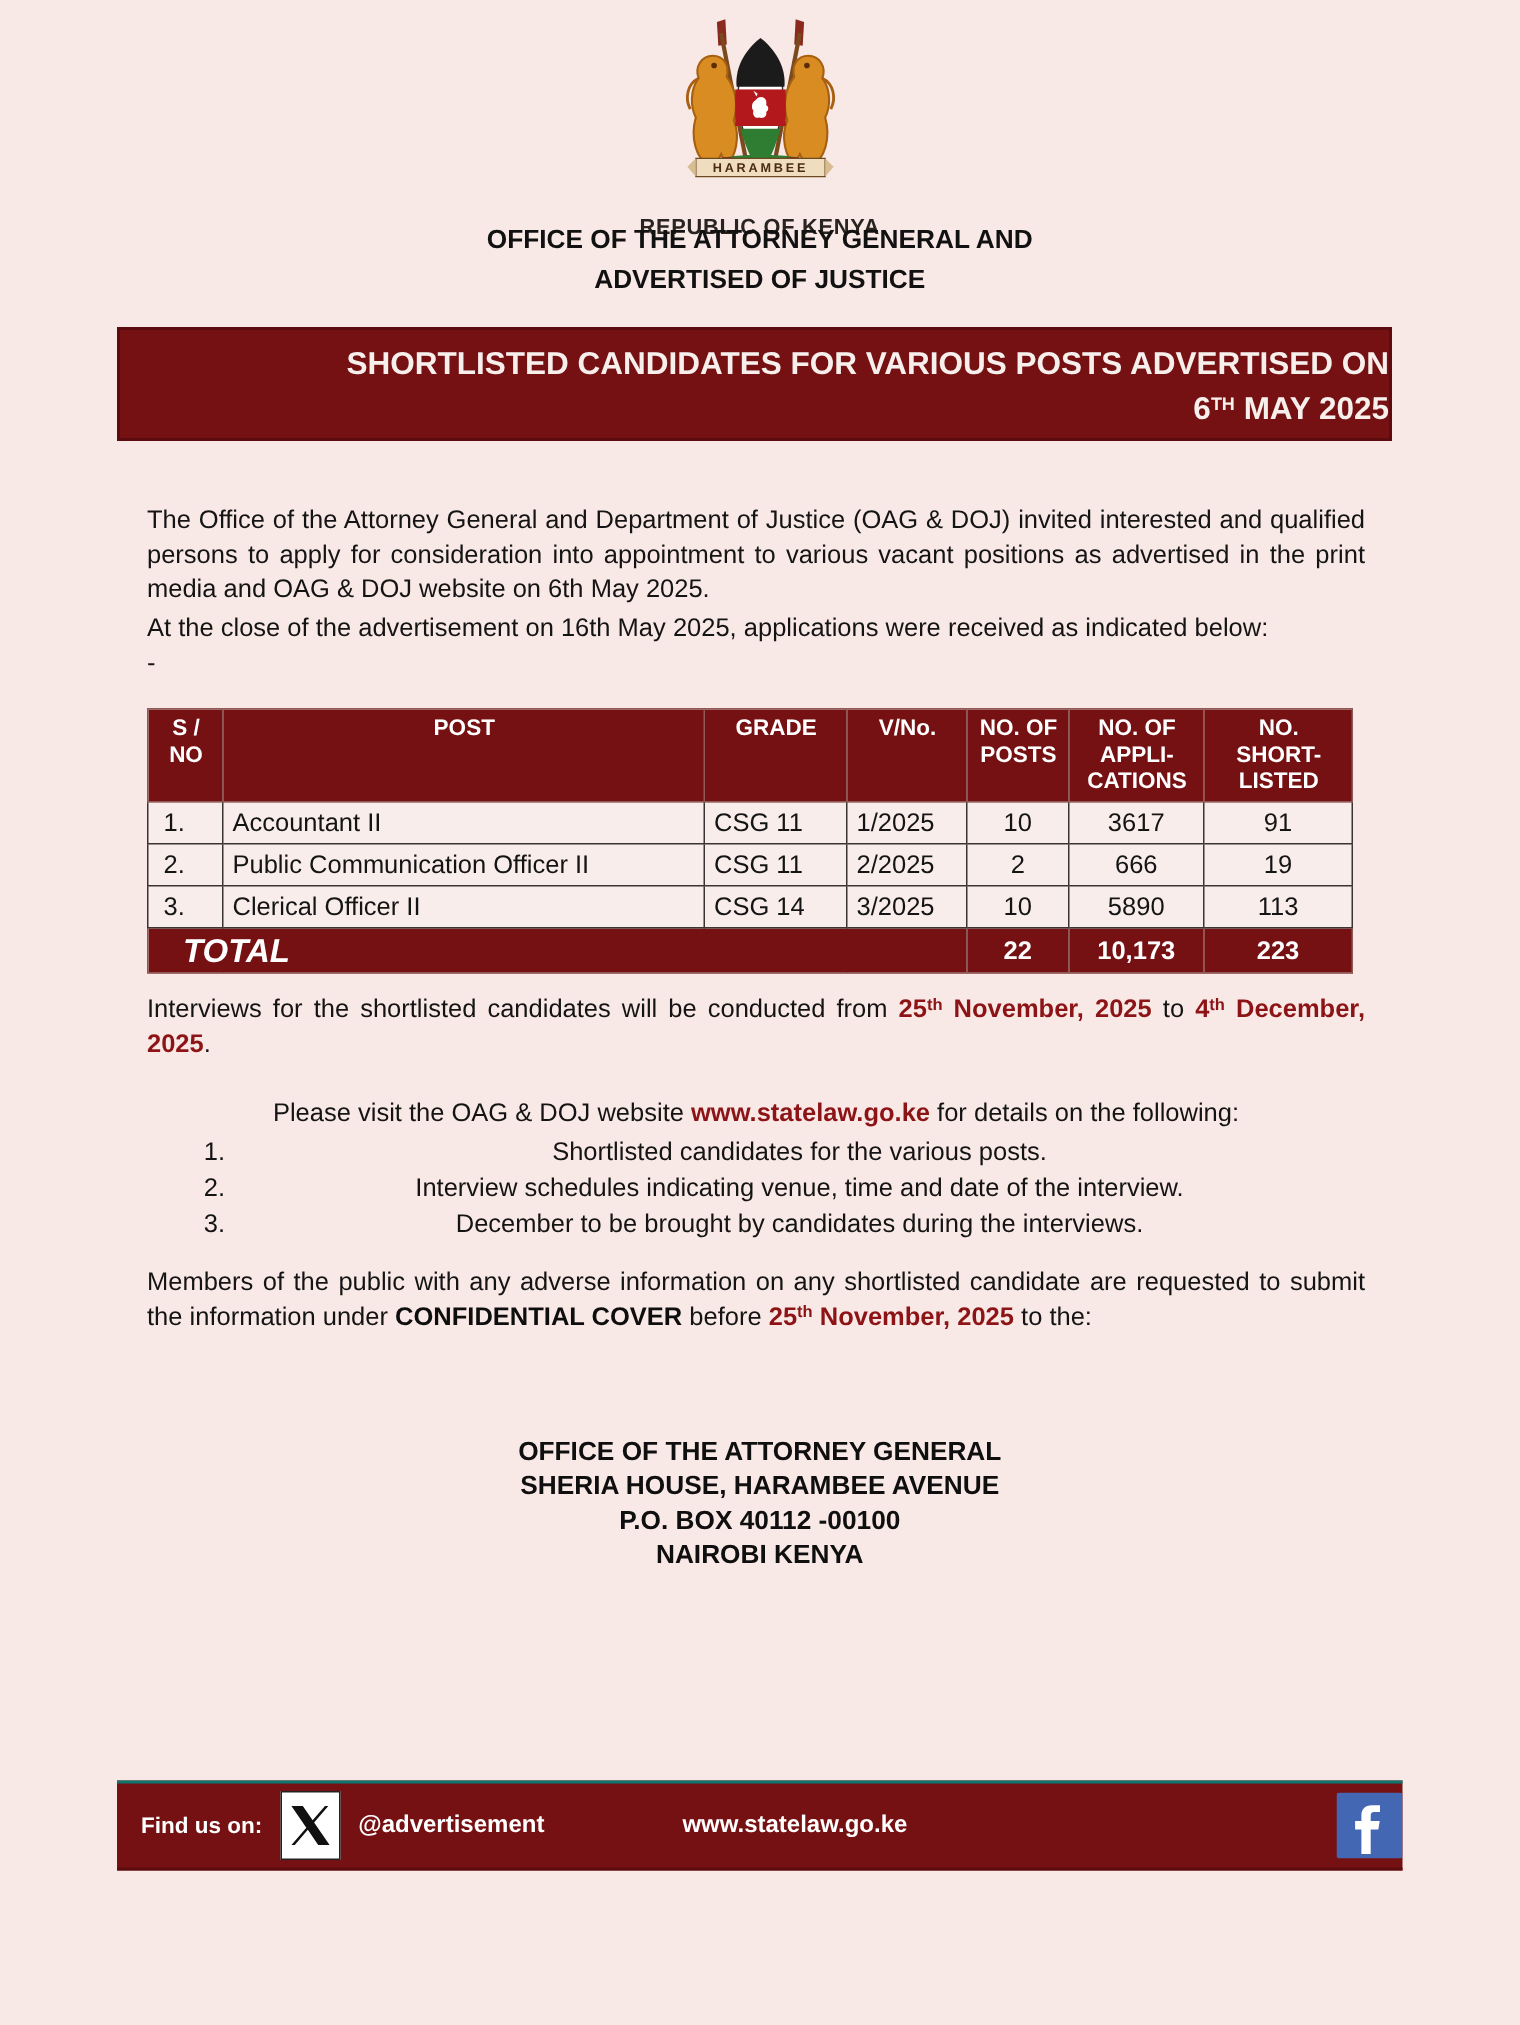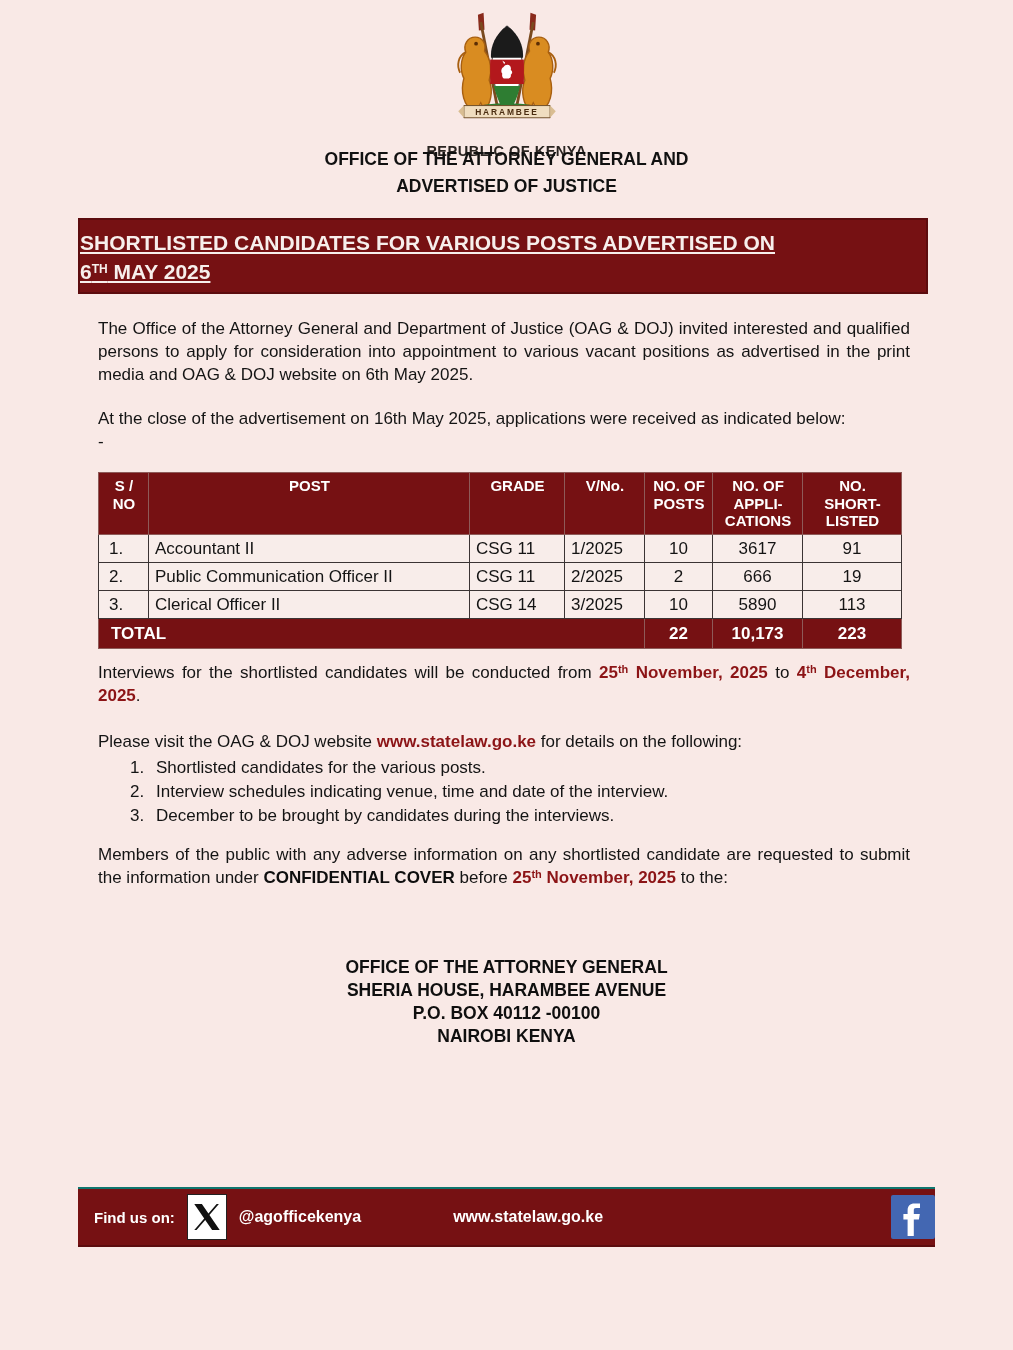--- a/index.html
+++ b/index.html
@@ -19,30 +19,30 @@
 
   
   .doc-title{ top:146px; left:0; width:1013px; text-align:center;
     font-weight:bold; font-size:17.5px; line-height:27px; color:#111; }
 
   
   .banner{
     top:218px; left:78px; width:850px; height:76px;
     background:#761113; border:2px solid #5c0c0e;
     color:#f7efec; font-weight:bold; font-size:21px; line-height:27px;
-    text-align:left; padding-top:9px;text-decoration:underline;
+    text-align:right; padding-top:9px;
   }
   .banner sup{ font-size:12px; vertical-align:6px; }
 
   
   .para{ left:98px; width:812px; font-size:17px; line-height:1.35; text-align:justify; color:#141414; }
-  .p1{ top:318px; }
+  .p1{ top:336px; }
   .p2{ top:408px; text-align:left; }
   .p3{ top:662px; }
-  .p4{ top:731px; text-align:left; }
+  .p4{ top:731px; text-align:center; }
   .p5{ top:844px; }
   .hl{ color:#8c1416; font-weight:bold; }
   .hl sup{ font-size:11px; vertical-align:5px; }
   .bold-black{ font-weight:bold; color:#0e0e0e; }
   .link-red{ color:#8c1416; font-weight:bold; }
 
   .num-list{ margin-top:3px; }
   .num-list .li-row{ display:flex; margin-top:1px; line-height:1.35; }
   .li-num{ width:26px; margin-left:32px; flex:0 0 auto; }
   .li-text{ flex:1; }
@@ -58,21 +58,21 @@
   }
   thead tr{ height:53px; }
   tbody tr{ height:28px; }
   td{ background:#f8edea; font-size:17px; padding:1px 6px; color:#141414; }
   td.c{ text-align:center; }
   td.sno{ padding-left:10px; }
   tr.total-row td{
     background:#761113; color:#fff; font-weight:bold; border-color:#8e5a58;
     height:30px;
   }
-  tr.total-row td.total-label{ padding-left:12px; font-size:17px; }
+  tr.total-row td.total-label{ padding-left:23px; font-size:22px;font-style:italic; }
 
   
   .address{ top:956px; left:0; width:1013px; text-align:center;
     font-weight:bold; font-size:17.5px; line-height:23px; color:#0f0f0f; }
 
   
   .footer{
     top:1187px; left:78px; width:857px; height:60px;
     background:#761113; border-top:2px solid #0f766e; border-bottom:2px solid #5c0c0e;
     display:flex; align-items:center; color:#fff;
@@ -236,19 +236,19 @@
   <div>NAIROBI KENYA</div>
 </div>
 
 <div class="abs footer">
   <span class="find">Find us on:</span>
   <span class="xbox">
     <svg width="26" height="26" viewBox="0 0 1200 1227">
       <path d="M714.163 519.284 L1160.89 0 H1055.03 L667.137 450.887 L358.328 0 H0 L468.492 681.821 L0 1226.37 H105.866 L515.491 750.218 L842.672 1226.37 H1200 L714.163 519.284 Z" fill="#111"></path>
     </svg>
   </span>
-  <span class="handle">@agofficekenya</span>
+  <span class="handle">@advertisement</span>
   <span class="site">www.statelaw.go.ke</span>
   <svg class="fb" viewBox="0 0 44 44">
     <rect x="0" y="0" width="44" height="44" rx="2" fill="#4367b2"></rect>
     <path d="M29 13 h-4 c-1.6 0 -2.2 0.9 -2.2 2.3 V19 h6 l-0.9 5.6 h-5.1 V41 h-6.2 V24.6 h-4.2 V19 h4.2 v-3.6 c0 -4.4 2.5 -6.9 6.9 -6.9 H29 Z" fill="#fff"></path>
   </svg>
 </div>
 
 </body></html>

